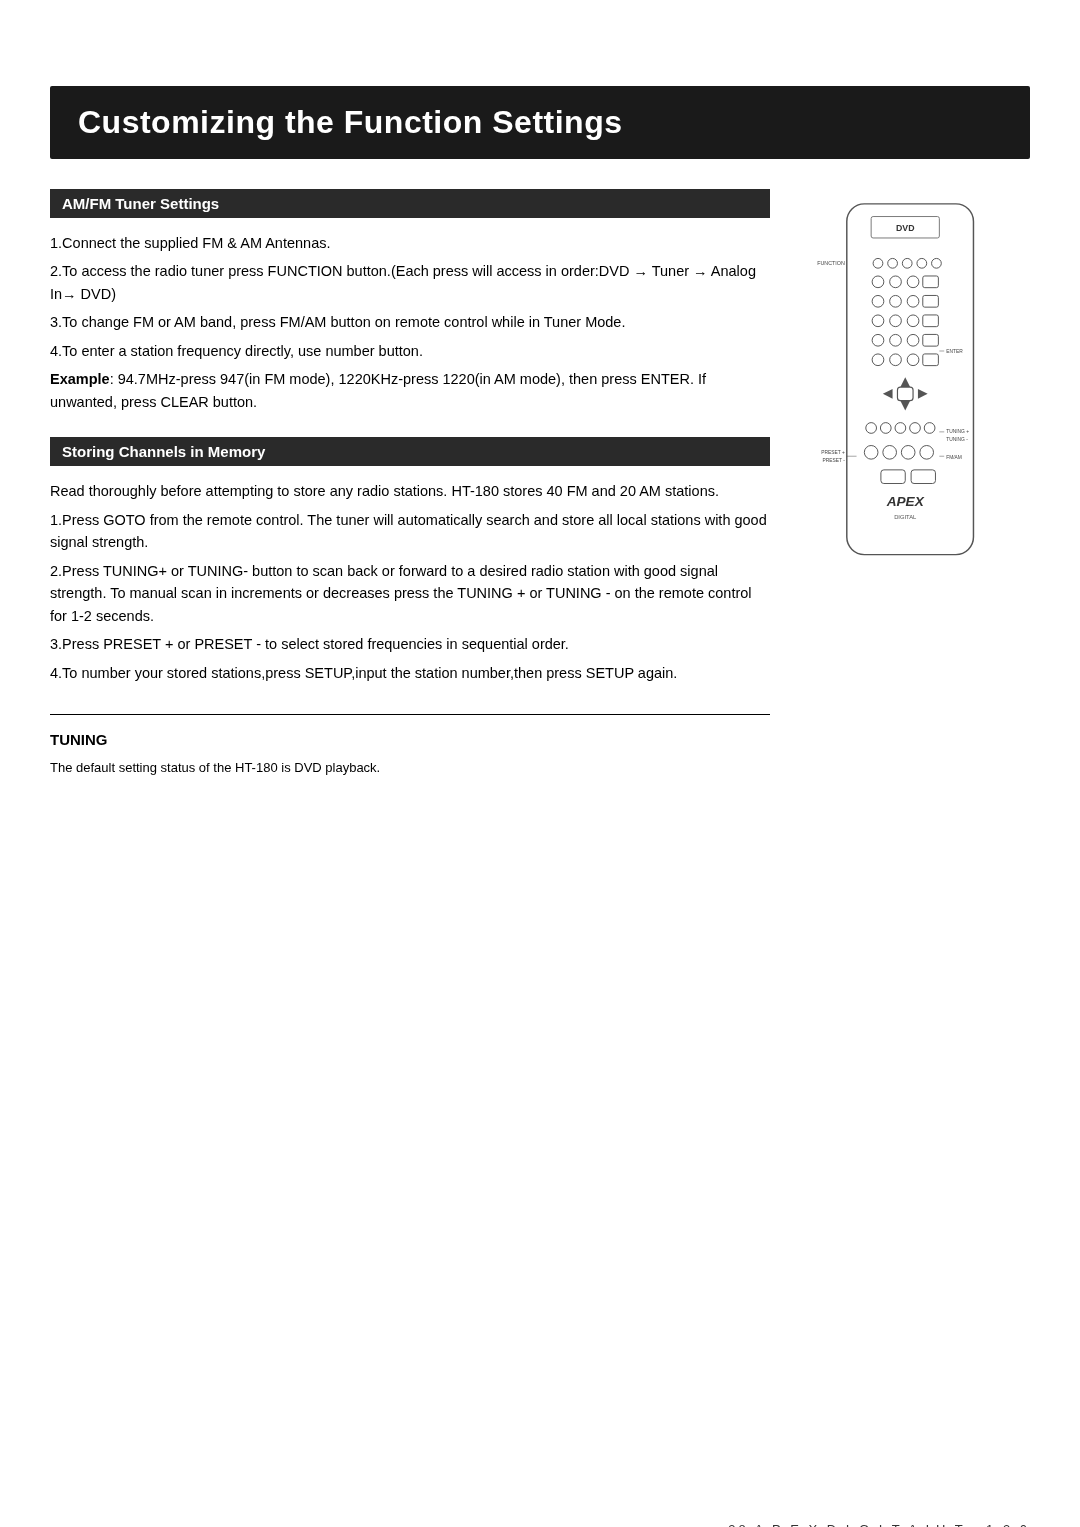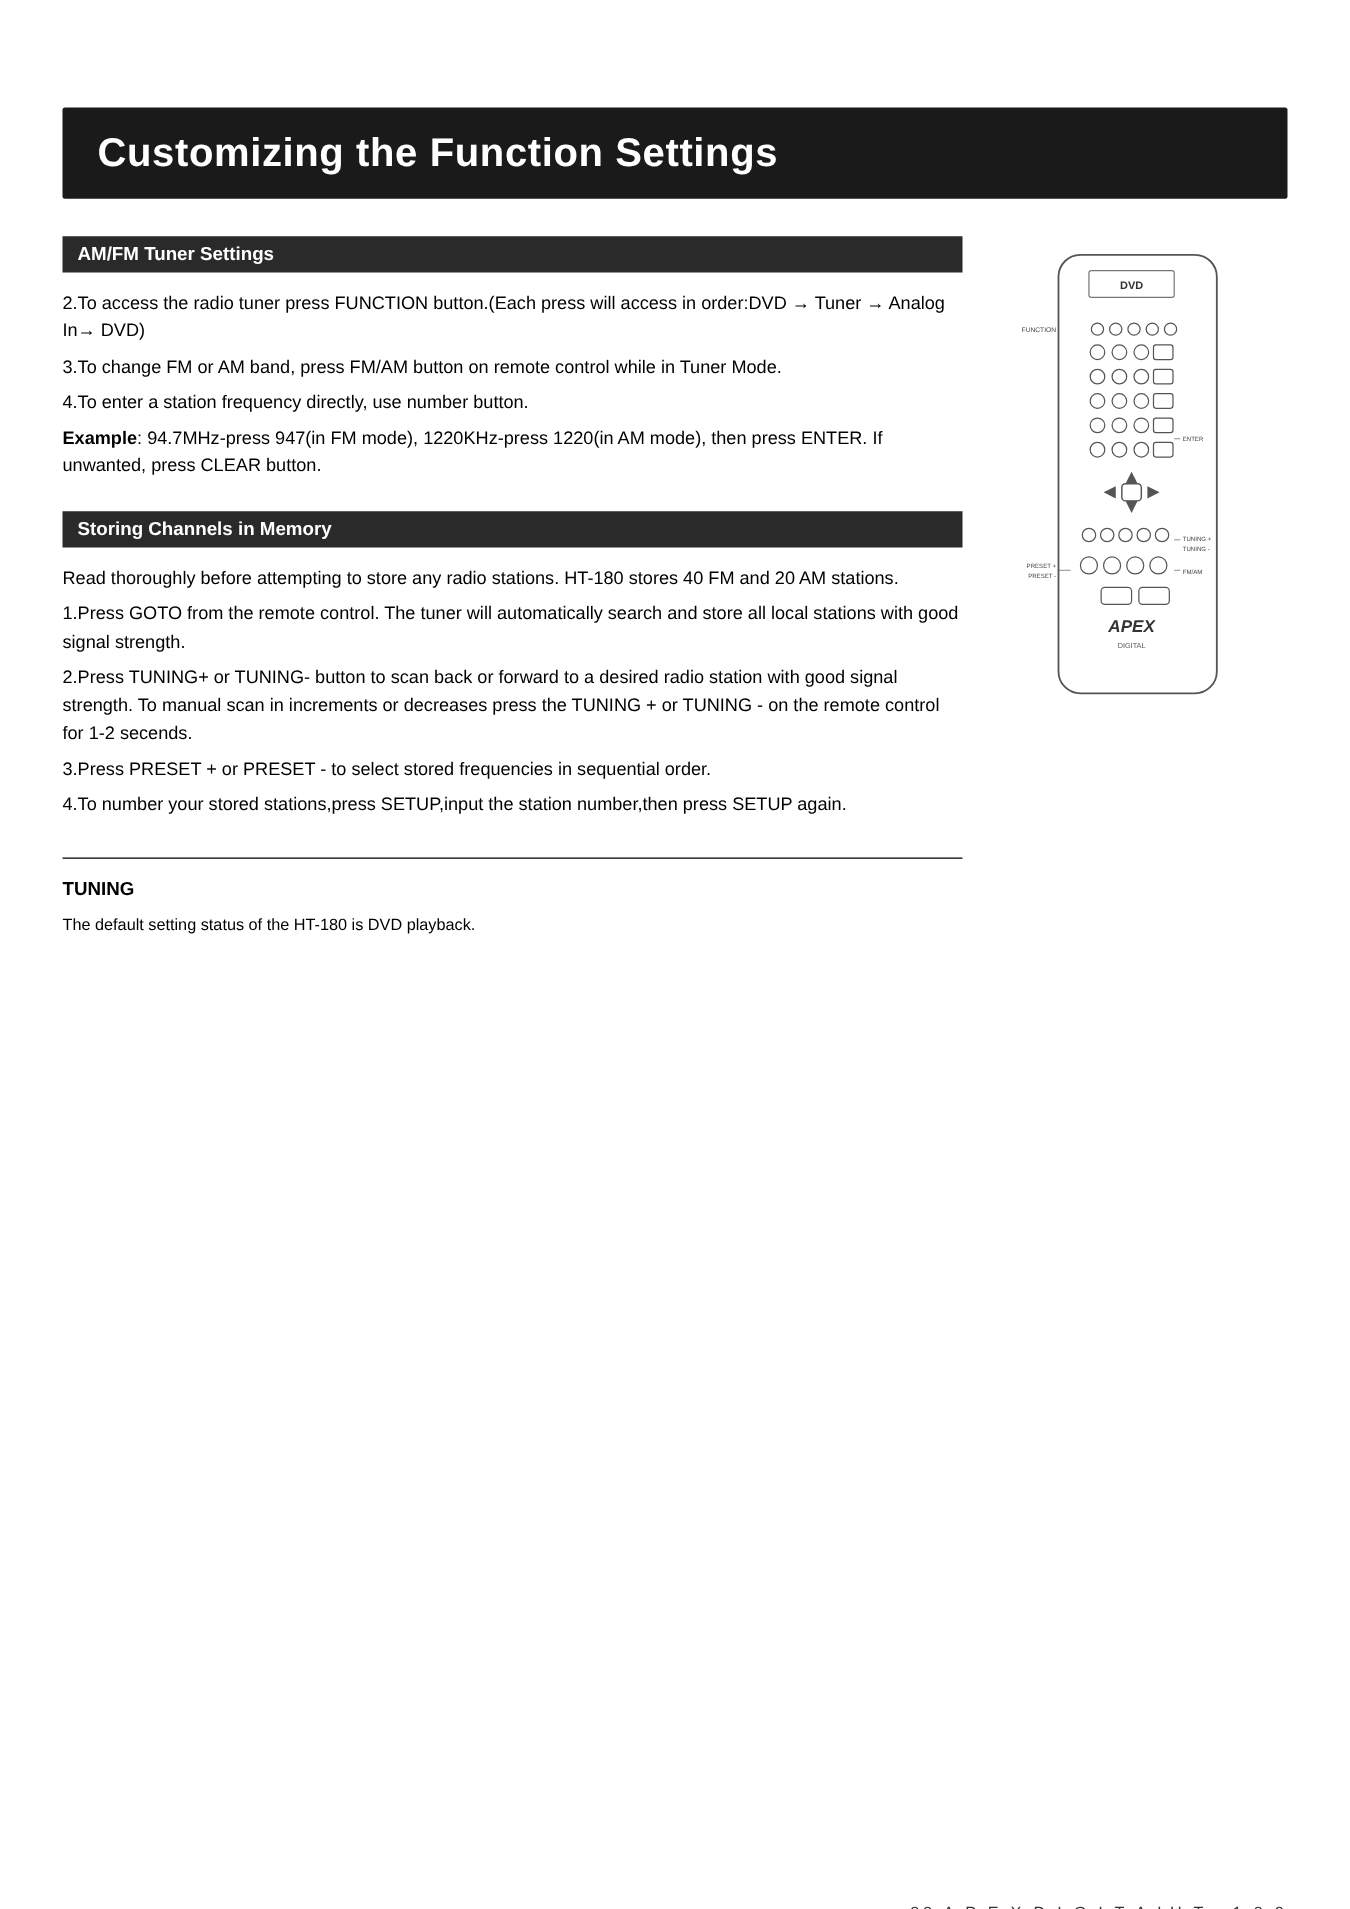--- a/index.html
+++ b/index.html
@@ -135,20 +135,21 @@
 
   <div class="content-area">
 
     <div class="text-column">
 
       <div class="section-header">
         <span>AM/FM Tuner Settings</span>
       </div>
 
       <div class="section-content">
+        <p>1.Connect the supplied FM &amp; AM Antennas.</p>
         <p>2.To access the radio tuner press FUNCTION button.(Each press will access in order:DVD → Tuner → Analog In→ DVD)</p>
         <p>3.To change FM or AM band, press FM/AM button on remote control while in Tuner Mode.</p>
         <p>4.To enter a station frequency directly, use number button.</p>
         <p><span class="bold-example">Example</span>: 94.7MHz-press 947(in FM mode), 1220KHz-press 1220(in AM mode), then press ENTER. If unwanted, press CLEAR button.</p>
       </div>
 
       <div class="section-header">
         <span>Storing Channels in Memory</span>
       </div>
 

